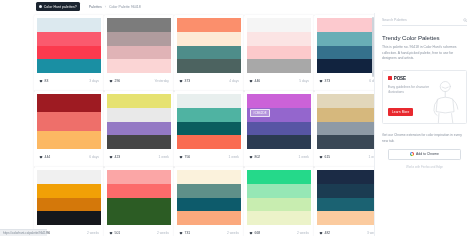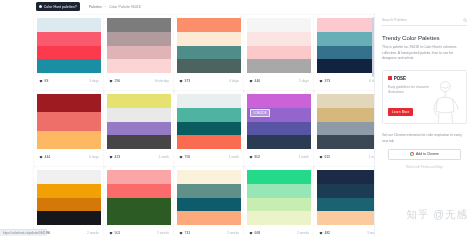--- a/index.html
+++ b/index.html
@@ -654,15 +654,14 @@
         <div class="ext-note">Works with Firefox and Edge</div>
       </div>
 
     </div>
   </div>
 
   <div class="statusbar">
     <span>https://colorhunt.co/palette/96418</span>
   </div>
 
-  <div class="watermark">知乎 @无感</div>
 
 </div>
 
 </body></html>

